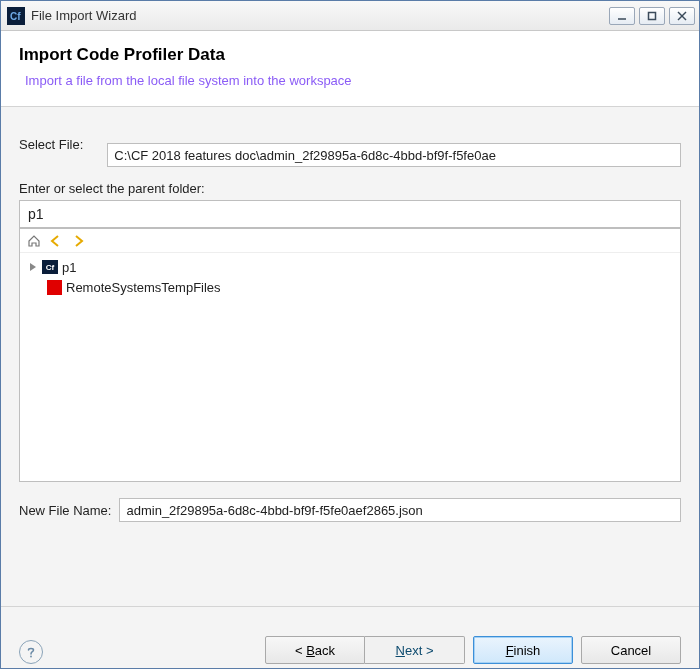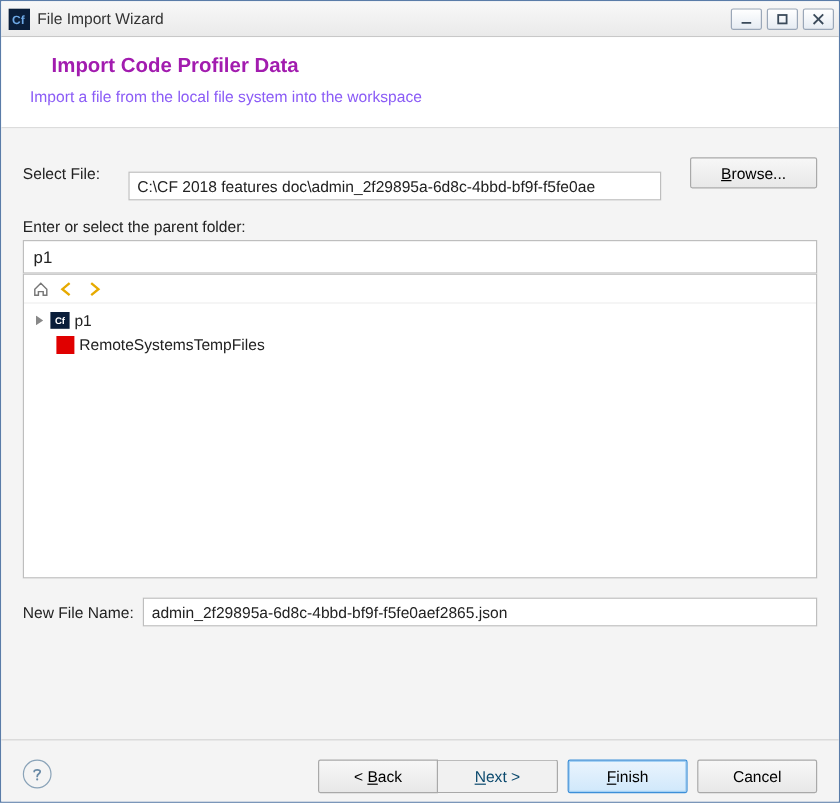--- a/index.html
+++ b/index.html
@@ -48,21 +48,21 @@
     cursor: pointer;
   }
   .win-btn svg { width: 10px; height: 10px; stroke: #3a4a5a; stroke-width: 1.5; fill: none; }
 
   
   .header-panel {
     background: #fff;
     padding: 14px 18px 18px 18px;
     border-bottom: 1px solid #d4d4d4;
   }
-  .header-title { font-size: 17px; font-weight: 700; color: #a21caf; margin-bottom: 8px; margin-left: 24px; }
+  .header-title { font-size: 17px; font-weight: 700; color: #000000; margin-bottom: 8px; }
   .header-desc { font-size: 13px; color: #8b5cf6; padding-left: 6px; }
 
   
   .content {
     flex: 1;
     background: #f4f4f4;
     padding: 14px 18px 10px 18px;
     display: flex;
     flex-direction: column;
   }
@@ -179,26 +179,26 @@
     background: #e00000;
   }
   .node-label { color: #222; }
   .node-selected { background: transparent; }
 
   .new-name-row { margin-top: 16px; display: flex; align-items: center; gap: 8px; }
   .new-name-row input { flex: 1; }
 
   
   .footer {
-    height: 52px;
+    height: 62px;
     border-top: 1px solid #d4d4d4;
     background: #f4f4f4;
     display: flex;
-    align-items: flex-start;
-    padding: 16px 18px;
+    align-items: flex-end;
+    padding: 4px 18px;
   }
   .help-btn {
     width: 24px; height: 24px;
     border: 1.5px solid #8aa3b8;
     border-radius: 50%;
     display: flex; align-items:center; justify-content:center;
     cursor: pointer;
   }
   .help-btn svg { width: 12px; height: 12px; }
   .footer-spacer { flex: 1; }
@@ -242,21 +242,20 @@
 <div class="header-panel">
   <div class="header-title">Import Code Profiler Data</div>
   <div class="header-desc">Import a file from the local file system into the workspace</div>
 </div>
 
 <div class="content">
 
   <div class="row">
     <span class="label">Select File:</span>
     <input class="text" style="flex: 1 1 0%; margin-top: 22px;" value="C:\CF 2018 features doc\admin_2f29895a-6d8c-4bbd-bf9f-f5fe0ae">
-    <button class="btn" style="min-width:106px"><u>B</u><span>rowse...</span></button>
   </div>
 
   <div class="section-label">Enter or select the parent folder:</div>
   <input class="folder-input" value="p1" style="">
 
   <div class="tree-container">
     <div class="tree-toolbar">
       <span class="tool-icon">
         <svg viewBox="0 0 14 14">
             <path d="M2 7 L7 2 L12 7 L12 12 L9 12 L9 9 L5 9 L5 12 L2 12 Z" fill="none" stroke="#777" stroke-width="1.2"></path>

